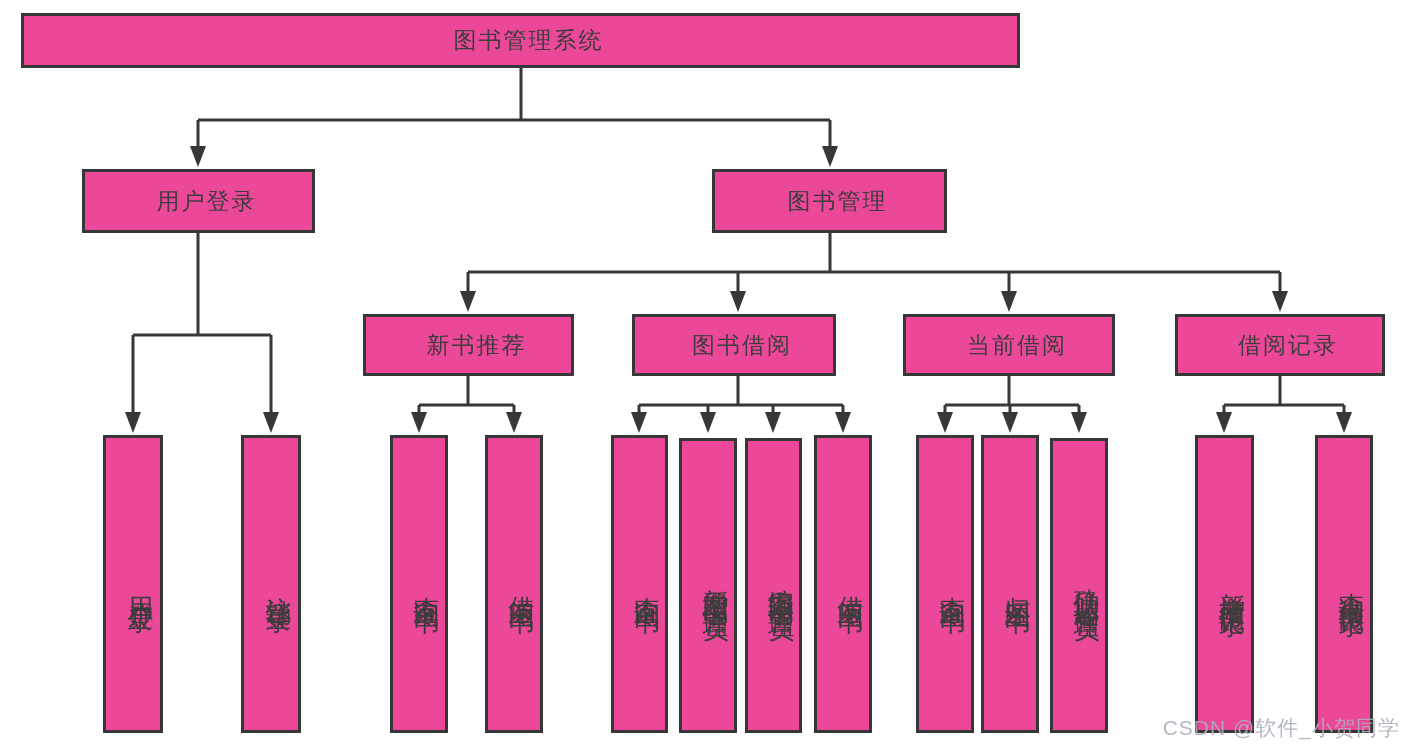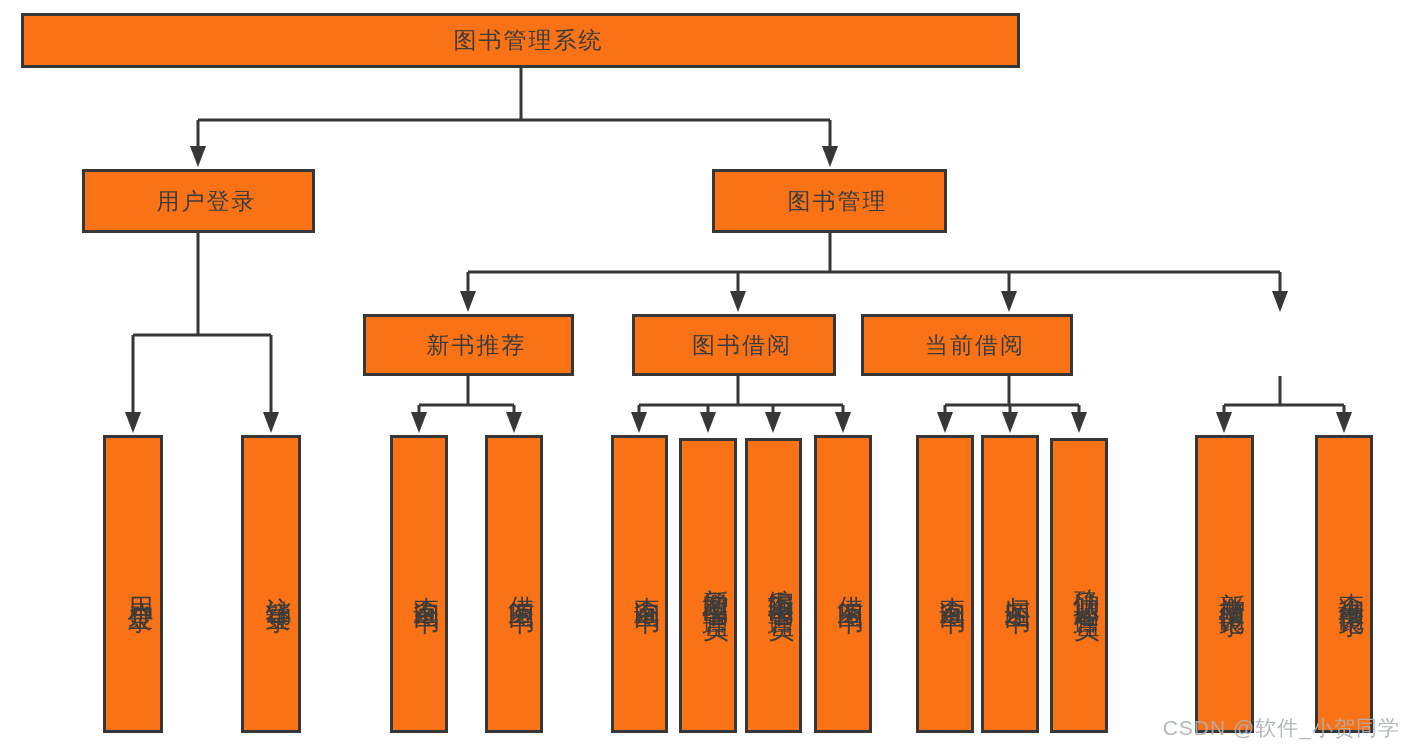--- a/index.html
+++ b/index.html
@@ -4,21 +4,21 @@
 <style>
   html,body{margin:0;padding:0;background:#ffffff;}
   .stage{
     position:relative;width:1405px;height:747px;background:#ffffff;overflow:hidden;
     font-family:"Liberation Sans","DejaVu Sans",sans-serif;color:#3c3c3c;
   }
   .wires{position:absolute;left:0;top:0;width:1405px;height:747px;}
   .wires path.line{stroke:#373737;stroke-width:3;fill:none;}
   .wires path.head{fill:#373737;stroke:none;}
   .node{
-    position:absolute;box-sizing:border-box;border:3px solid #373737;background:#f97316;
+    position:absolute;box-sizing:border-box;border:3px solid #373737;background:#ec4899;
     display:flex;align-items:center;justify-content:center;z-index:2;padding-left:16px;
   }
   .h-label{font-size:23px;letter-spacing:2px;white-space:nowrap;}
   .leaf .v-label{
     writing-mode:vertical-rl;text-orientation:mixed;
     font-size:26px;letter-spacing:4px;line-height:1;white-space:nowrap;
   }
   .watermark{
     position:absolute;right:5px;top:714px;z-index:3;
     font-size:21px;letter-spacing:1px;color:#aab0ba;opacity:.9;white-space:nowrap;text-align:center;
@@ -77,22 +77,25 @@
   <div class="node" style="left:363px;top:314px;width:211px;height:62px">
     <span class="h-label">新书推荐</span>
   </div>
 
   <div class="node" style="left:712px;top:169px;width:235px;height:64px">
     <span class="h-label">图书管理</span>
   </div>
   <div class="node" style="left:632px;top:314px;width:204px;height:62px">
     <span class="h-label">图书借阅</span>
   </div>
-  <div class="node" style="left:861px;top:314px;width:212px;height:62px">
+  <div class="node" style="left:903px;top:314px;width:212px;height:62px">
     <span class="h-label">当前借阅</span>
+  </div>
+  <div class="node" style="left:1175px;top:314px;width:210px;height:62px">
+    <span class="h-label">借阅记录</span>
   </div>
 
   <div class="node leaf" style="left:103px;top:435px;width:60px;height:298px">
     <span class="v-label">用户登录</span>
   </div>
   <div class="node leaf" style="left:241px;top:435px;width:60px;height:298px">
     <span class="v-label">注销登录</span>
   </div>
 
   <div class="node leaf" style="left:390px;top:435px;width:58px;height:298px">

